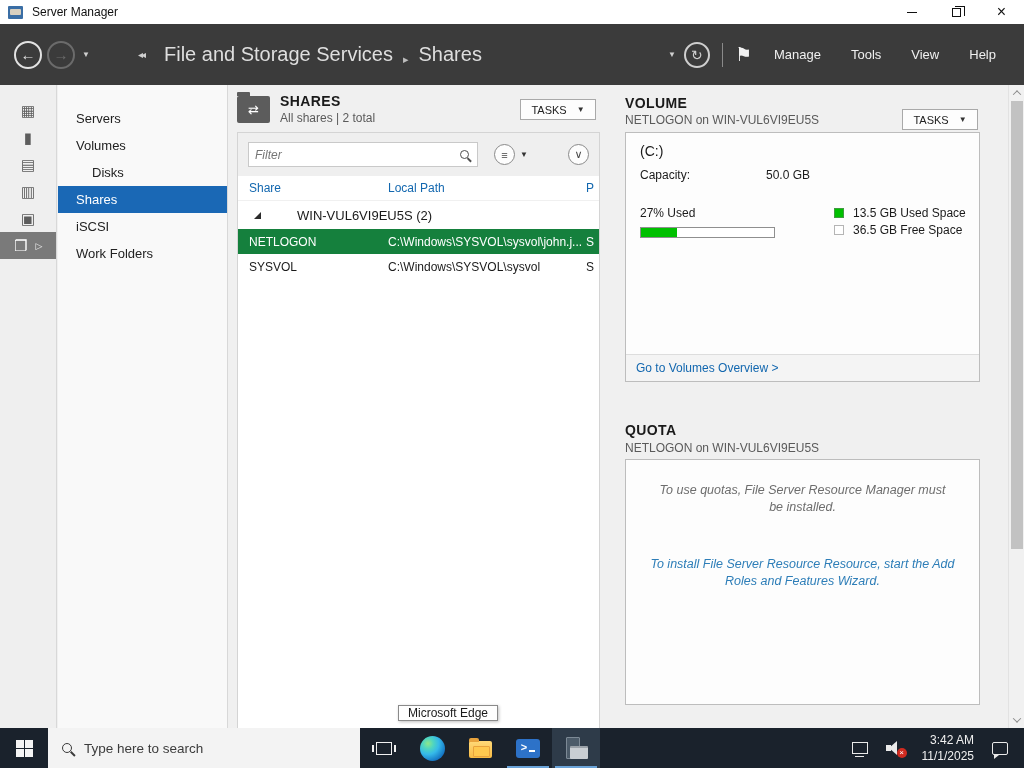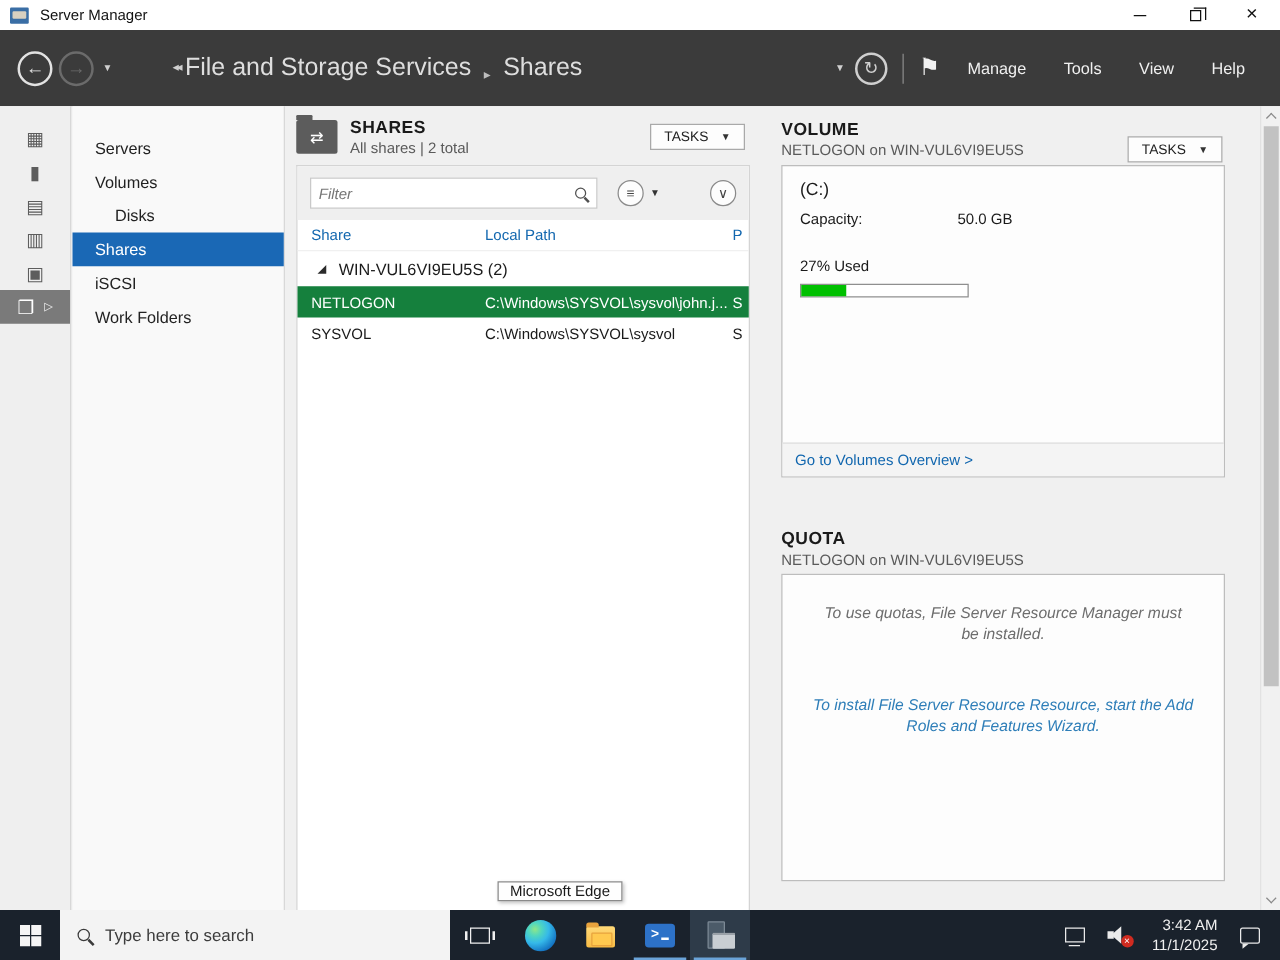--- a/index.html
+++ b/index.html
@@ -17,21 +17,21 @@
   .glyph-restore { width:9px; height:9px; border:1px solid #111; position:relative; background:#fff; }
   .glyph-restore::before { content:""; position:absolute; left:2px; top:-3px; width:9px; height:9px; border:1px solid #111; border-left:none; border-bottom:none; }
   .glyph-close { font-size:16px; line-height:1; }
 
   
   .navbar { position:absolute; left:0; top:24px; width:1024px; height:61px; background:#3b3b3b; display:flex; align-items:center; color:#d9d9d9; }
   .nav-circle { width:28px; height:28px; border:2px solid #e2e2e2; border-radius:50%; display:flex; align-items:center; justify-content:center; font-size:15px; color:#e2e2e2; margin-left:14px; }
   .nav-circle.disabled { border-color:#6b6b6b; color:#6b6b6b; margin-left:5px; }
   .nav-caret { font-size:8px; color:#cfcfcf; margin-left:7px; }
   .bc-collapse { font-size:10px; color:#cfcfcf; margin-left:48px; letter-spacing:-2px; }
-  .breadcrumb { display:flex; align-items:flex-end; font-size:20px; color:#dedede; margin-left:4px; }
+  .breadcrumb { display:flex; align-items:flex-end; font-size:20px; color:#dedede; margin-left:20px; }
   .bc-sep { font-size:11px; color:#bdbdbd; margin:0 10px; }
   .nav-right { margin-left:auto; display:flex; align-items:center; }
   .nav-right .nav-caret { margin:0 8px 0 0; }
   .refresh-circle { width:26px; height:26px; border:2px solid #cfcfcf; border-radius:50%; display:flex; align-items:center; justify-content:center; font-size:14px; color:#cfcfcf; }
   .nav-divider { width:1px; height:24px; background:#8a8a8a; margin:0 12px; }
   .flag-icon { font-size:19px; color:#f2f2f2; margin-right:22px; }
   .menu-item { font-size:13px; color:#f0f0f0; margin-right:30px; }
   .menu-item:last-child { margin-right:28px; }
 
   
@@ -69,21 +69,21 @@
   .mag-icon::after { content:""; position:absolute; width:5px; height:1.5px; background:#4f4f4f; right:-4px; bottom:-2px; transform:rotate(45deg); }
   .tb-group { display:flex; align-items:center; margin-left:16px; gap:5px; }
   .circ-btn { width:21px; height:21px; border:1px solid #8a8a8a; border-radius:50%; display:flex; align-items:center; justify-content:center; font-size:11px; color:#444; background:#fdfdfd; }
   .tb-caret { font-size:8px; color:#333; }
   .tb-right { margin-left:auto; }
 
   .col-head { display:flex; height:25px; align-items:center; font-size:12px; color:#1267af; border-bottom:1px solid #f0f0f0; }
   .col-share { width:150px; padding-left:11px; }
   .col-path { width:198px; }
   .col-p { flex:1; }
-  .group-row { display:flex; align-items:center; height:28px; font-size:13px; color:#1a1a1a; padding-left:16px; }
+  .group-row { display:flex; align-items:center; height:28px; font-size:13px; color:#1a1a1a; padding-left:16px;gap:26px; }
   .tri-expand { width:0; height:0; border-bottom:7px solid #2b2b2b; border-left:7px solid transparent; margin-right:10px; }
   .data-row { display:flex; height:25px; align-items:center; font-size:12px; color:#1a1a1a; white-space:nowrap; }
   .data-row.selected { background:#15803d; color:#ffffff; }
   .data-row .col-path, .data-row .col-p { overflow:hidden; text-overflow:ellipsis; }
 
   
   .detailpane { position:absolute; left:600px; top:0; width:408px; height:643px; background:#f0f0f0;padding-left:40px; }
   .dp-title { position:absolute; left:25px; font-size:14px; font-weight:bold; color:#1a1a1a; letter-spacing:.4px; }
   .dp-sub { position:absolute; left:25px; font-size:12px; color:#5a5a5a; }
   .vol-title { top:10px; } .vol-sub { top:28px; }
@@ -299,20 +299,30 @@
       </div>
 
       <div class="vol-box">
         <div class="vol-drive">(C:)</div>
         <div class="vol-cap-label">Capacity:</div>
         <div class="vol-cap-value">50.0 GB</div>
         <div class="vol-used-label">27% Used</div>
         <div class="vol-bar">
           <div class="vol-bar-fill" style="width: 27%;"></div>
         </div>
+        <div class="legend">
+          <div class="legend-row">
+            <span class="sq sq-used"></span>
+            <span>13.5 GB Used Space</span>
+          </div>
+          <div class="legend-row">
+            <span class="sq sq-free"></span>
+            <span>36.5 GB Free Space</span>
+          </div>
+        </div>
         <div class="vol-footer">
           <span class="link">Go to Volumes Overview &gt;</span>
         </div>
       </div>
 
       <div class="dp-title quota-title">QUOTA</div>
       <div class="dp-sub quota-sub">NETLOGON on WIN-VUL6VI9EU5S</div>
       <div class="quota-box">
         <div class="quota-msg">To use quotas, File Server Resource Manager must be installed.</div>
         <div class="quota-link">To install File Server Resource Resource, start the Add Roles and Features Wizard.</div>

